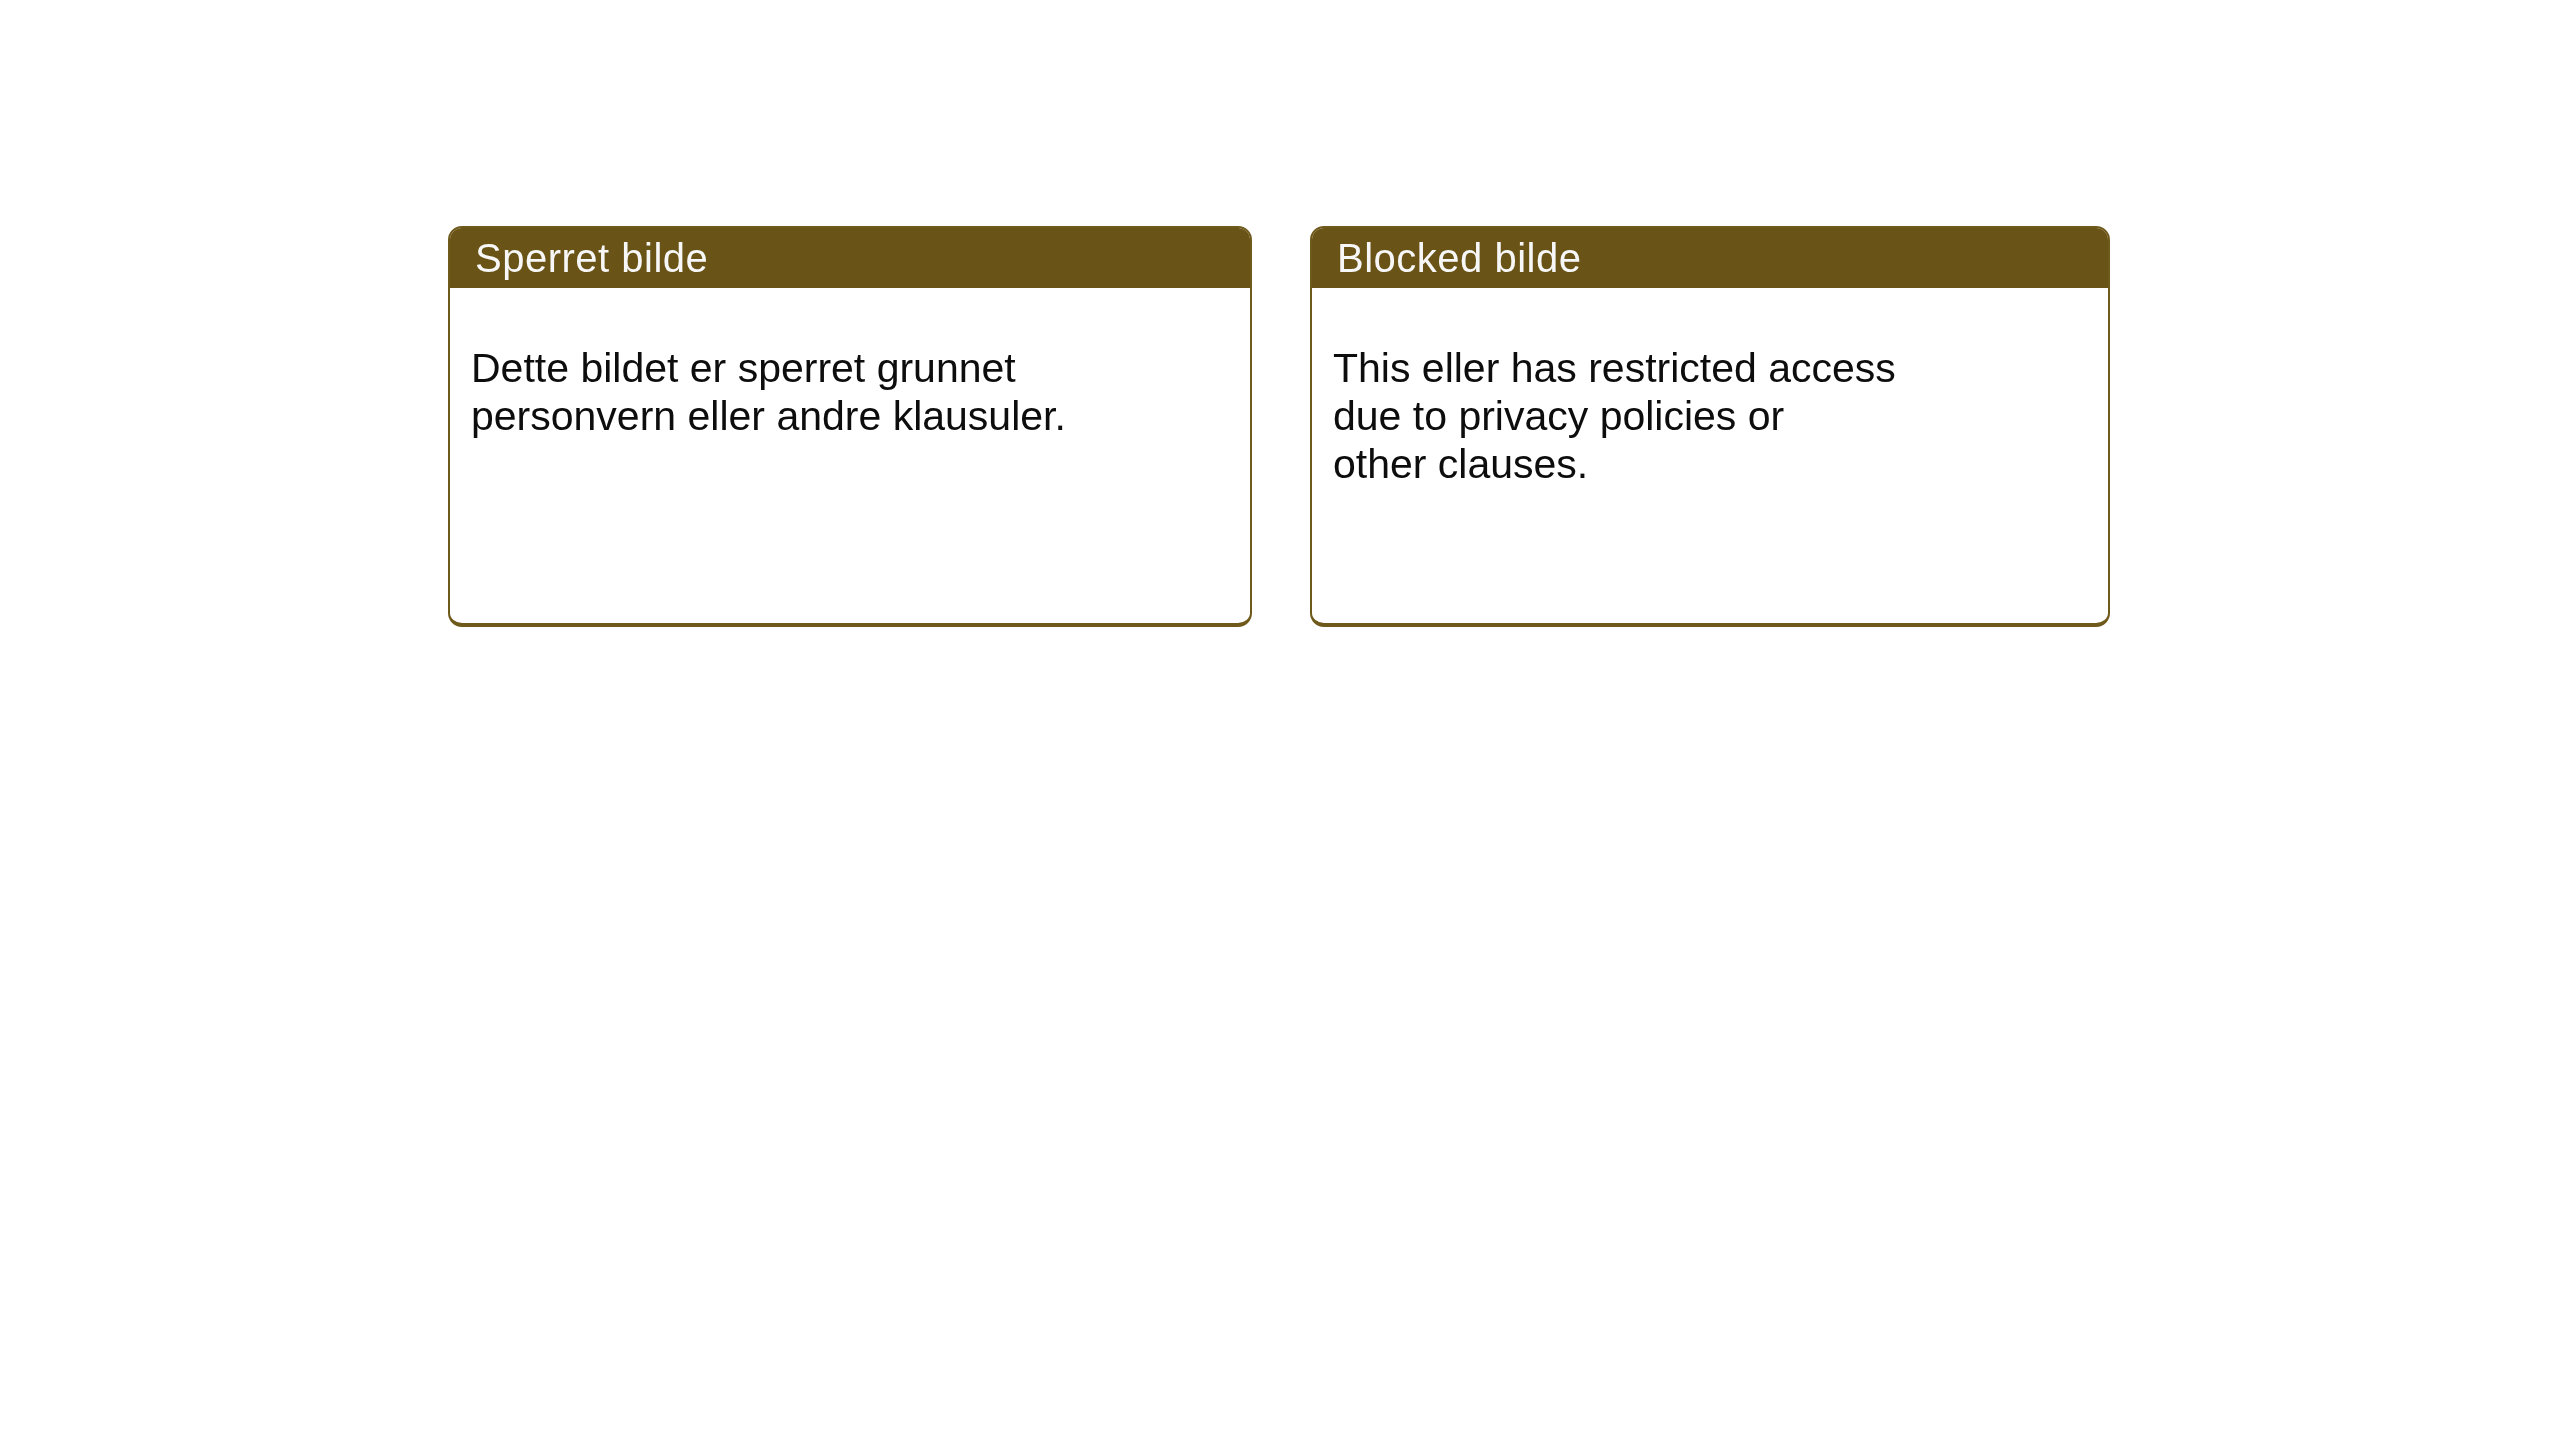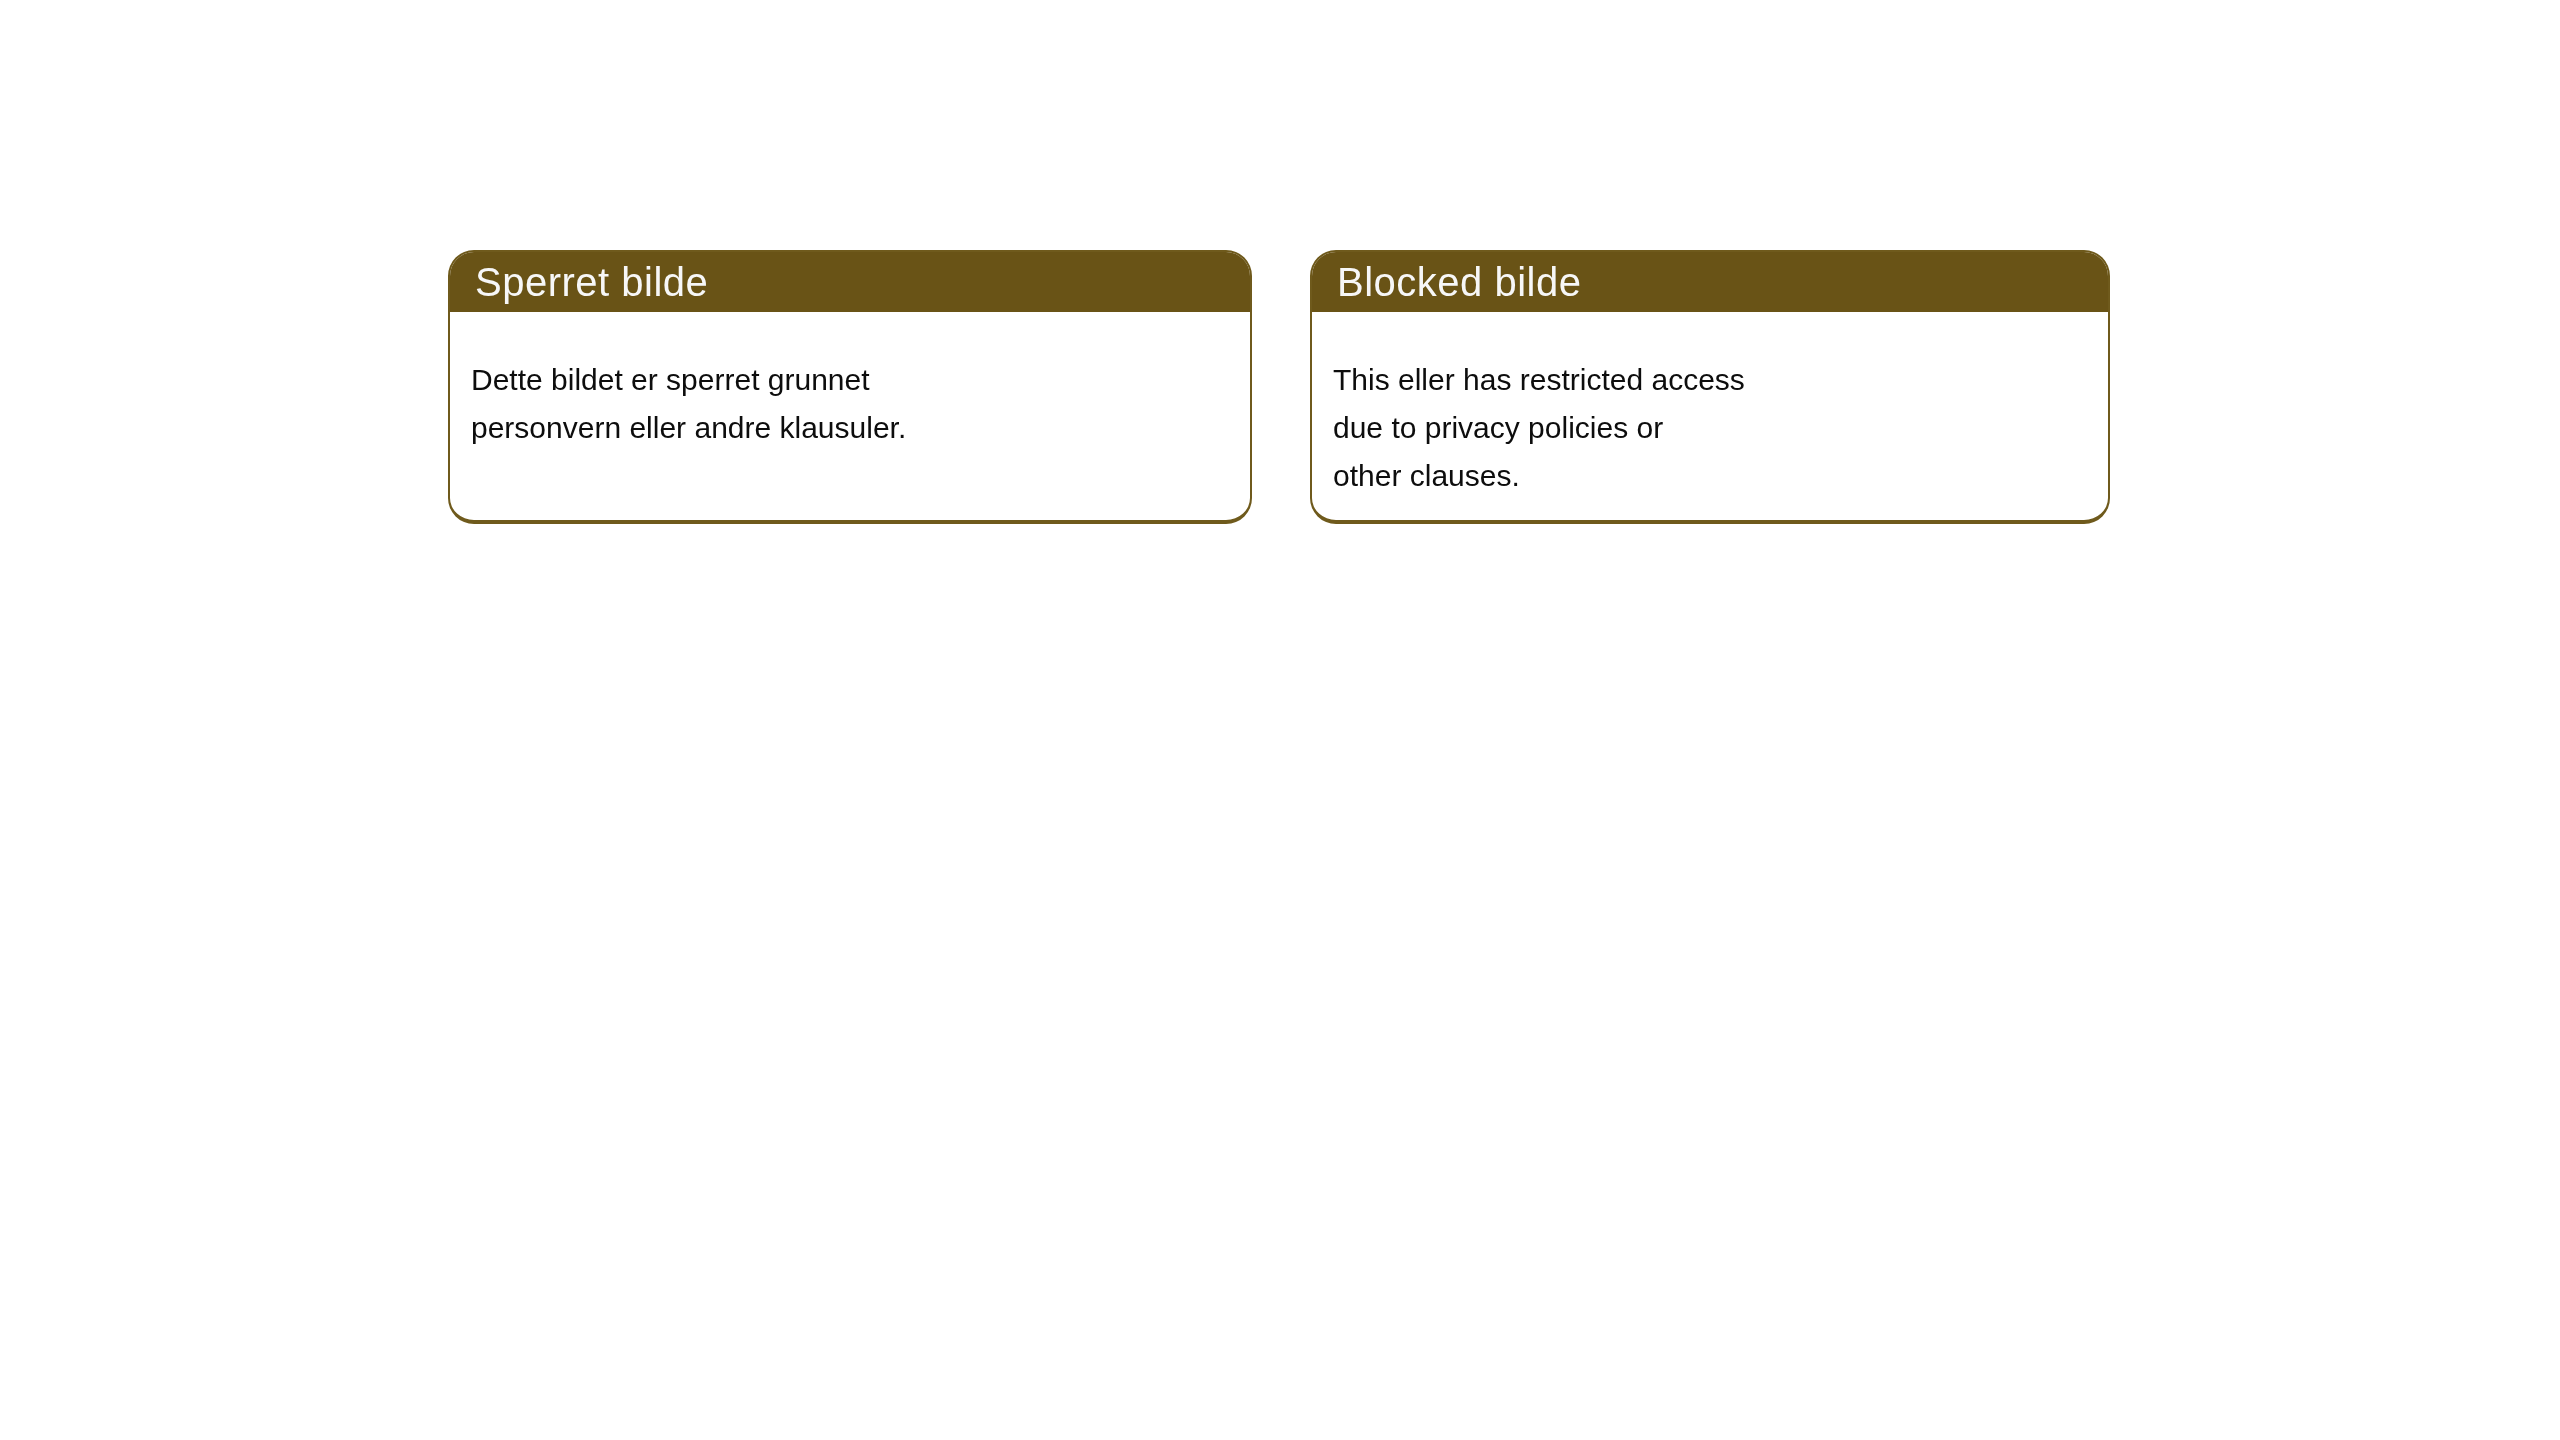--- a/index.html
+++ b/index.html
@@ -18,26 +18,26 @@
     overflow: hidden;
   }
   .canvas {
     position: relative;
     width: 2560px;
     height: 1440px;
     background: var(--page-bg);
   }
   .card {
     position: absolute;
-    top: 250px;
-    height: 274px;
+    top: 226px;
+    height: 401px;
     background: #ffffff;
     border: 2px solid var(--card-border);
     border-bottom-width: 4px;
-    border-radius: 26px;
+    border-radius: 14px;
     overflow: hidden;
   }
   .card-left  { left: 448px;  width: 804px; }
   .card-right { left: 1310px; width: 800px; }
   .card-header {
     height: 60px;
     background: var(--header-bg);
     display: flex;
     align-items: center;
     padding-left: 25px;
@@ -48,24 +48,25 @@
     font-size: 40px;
     font-weight: 400;
     letter-spacing: 0.5px;
     white-space: nowrap;
   }
   .card-body {
     padding: 44px 24px 0 21px;
   }
   .card-text {
     color: var(--body-text);
-    font-size: 30px;
+    font-size: 41px;
     line-height: 48px;
     font-weight: 400;
     white-space: pre-line;
+    margin-top: 12px;
   }
 </style>
 </head>
 <body>
 
 <div class="canvas">
 
   <section class="card card-left">
     <header class="card-header">
       <span class="card-title">Sperret bilde</span>

